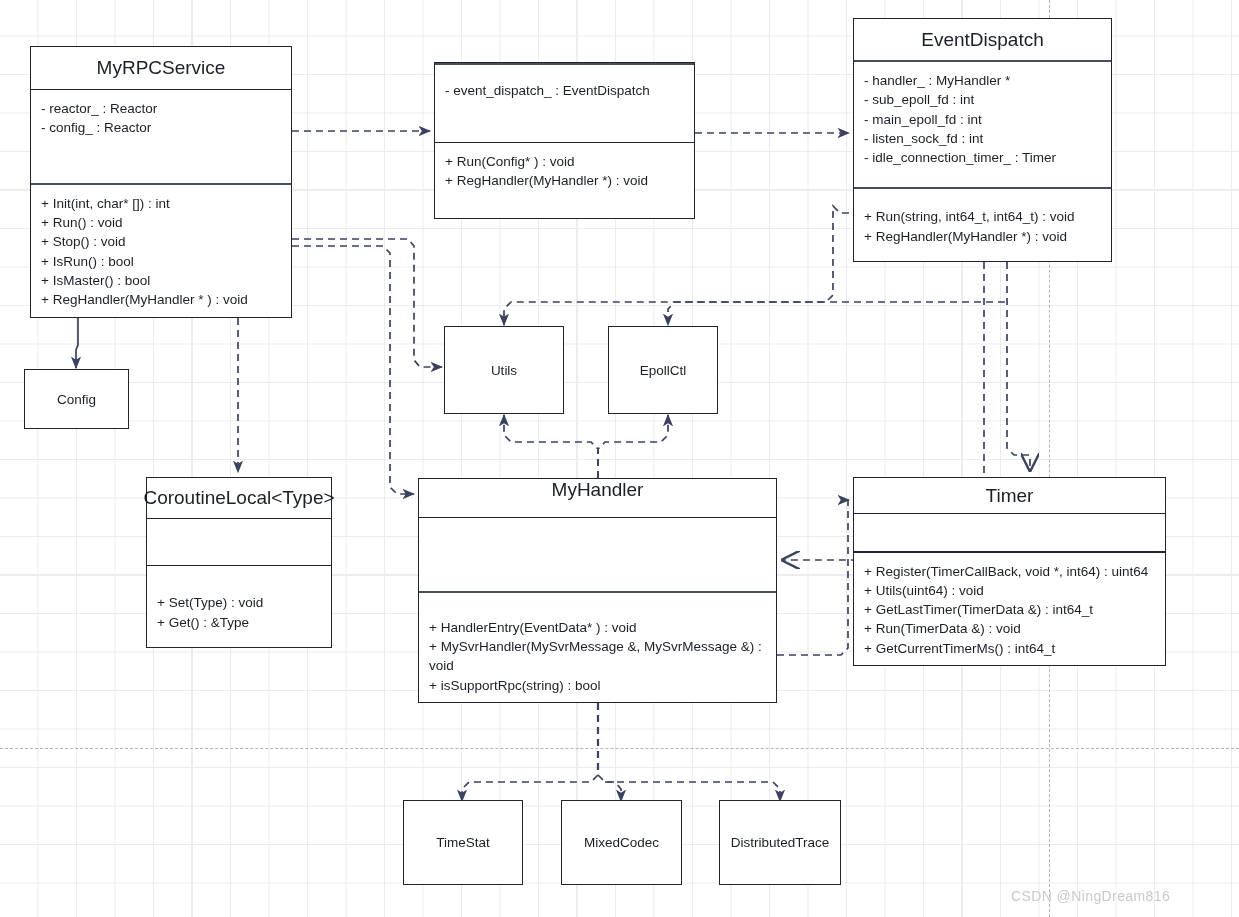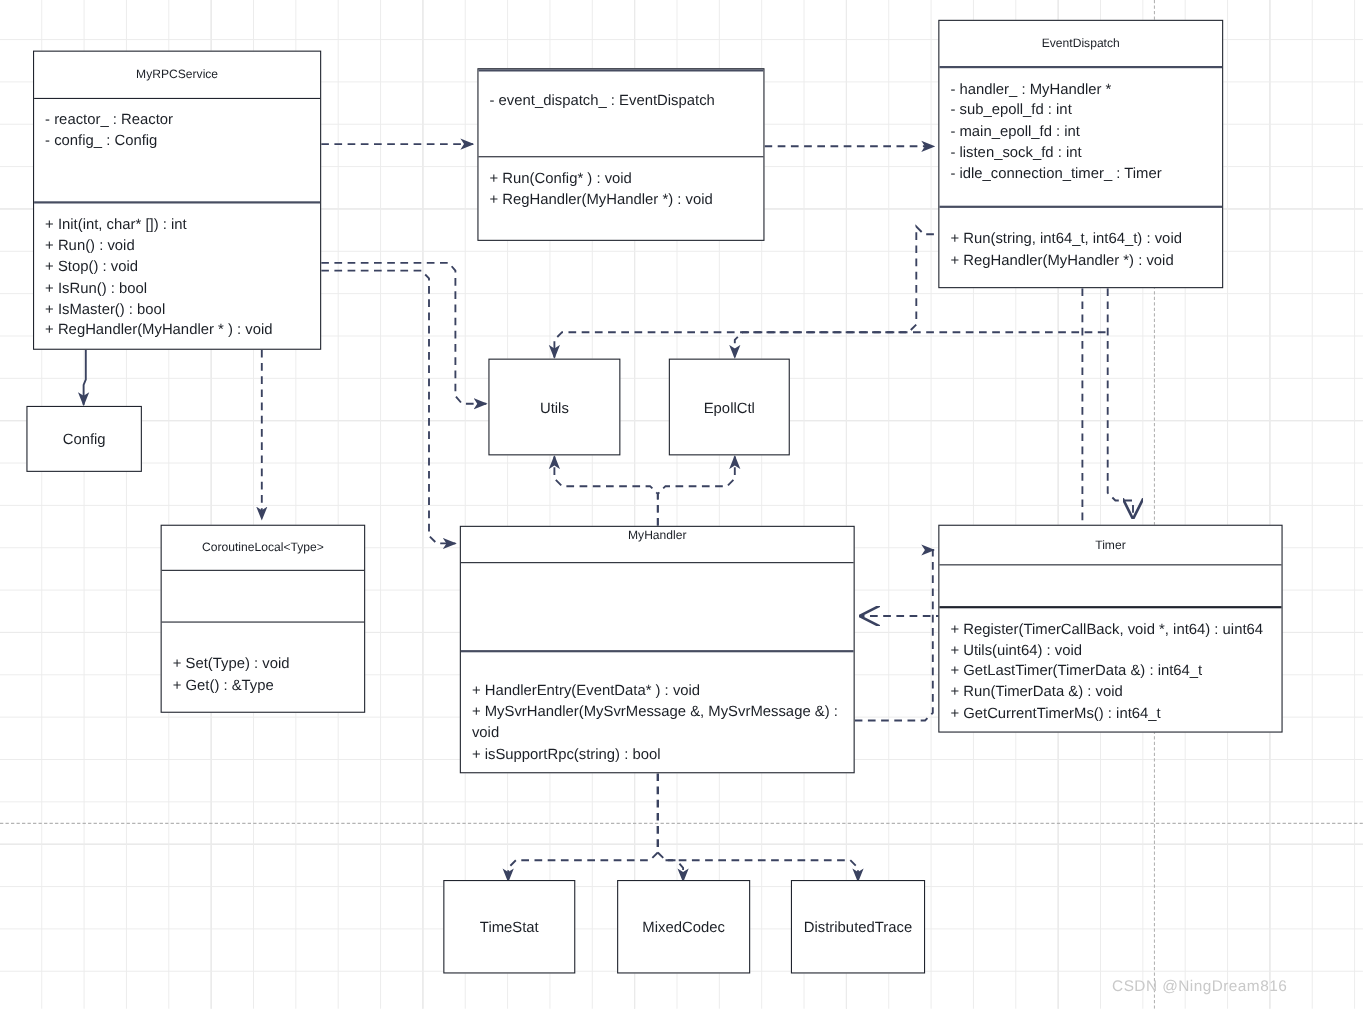--- a/index.html
+++ b/index.html
@@ -37,21 +37,21 @@
     position:absolute;
     box-sizing:border-box;
     background:#ffffff;
     border:1.6px solid #20242e;
     display:flex;
     flex-direction:column;
   }
   .uml-title{
     text-align:center;
     color:#1b1f26;
-    font-size:11px;
+    font-size:19px;
     display:flex;
     align-items:center;
     justify-content:center;
     box-sizing:border-box;
   }
   .uml-sep{
     height:2.2px;
     background:#474d61;
     flex:0 0 auto;
   }
@@ -147,21 +147,21 @@
       <path d="M 598 775 L 605 782 L 615 782 L 621 789 L 621 801" stroke-dasharray="7,5" marker-end="url(#arrFilled)"></path>
       <path d="M 605 782 L 773 782 L 780 789 L 780 801" stroke-dasharray="7,5" marker-end="url(#arrFilled)"></path>
     </g>
   </svg>
 
   <div class="umlbox" style="left:30px;top:46px;width:262px;height:272px;">
     <div class="uml-title" style="height:42px;">MyRPCService</div>
     <div class="uml-sep thin"></div>
     <div class="uml-sec" style="height:92px;">
       <div>- reactor_ : Reactor</div>
-      <div>- config_ : Config</div>
+      <div>- config_ : Reactor</div>
     </div>
     <div class="uml-sep"></div>
     <div class="uml-sec">
       <div>+ Init(int, char* []) : int</div>
       <div>+ Run() : void</div>
       <div>+ Stop() : void</div>
       <div>+ IsRun() : bool</div>
       <div>+ IsMaster() : bool</div>
       <div>+ RegHandler(MyHandler * ) : void</div>
     </div>

